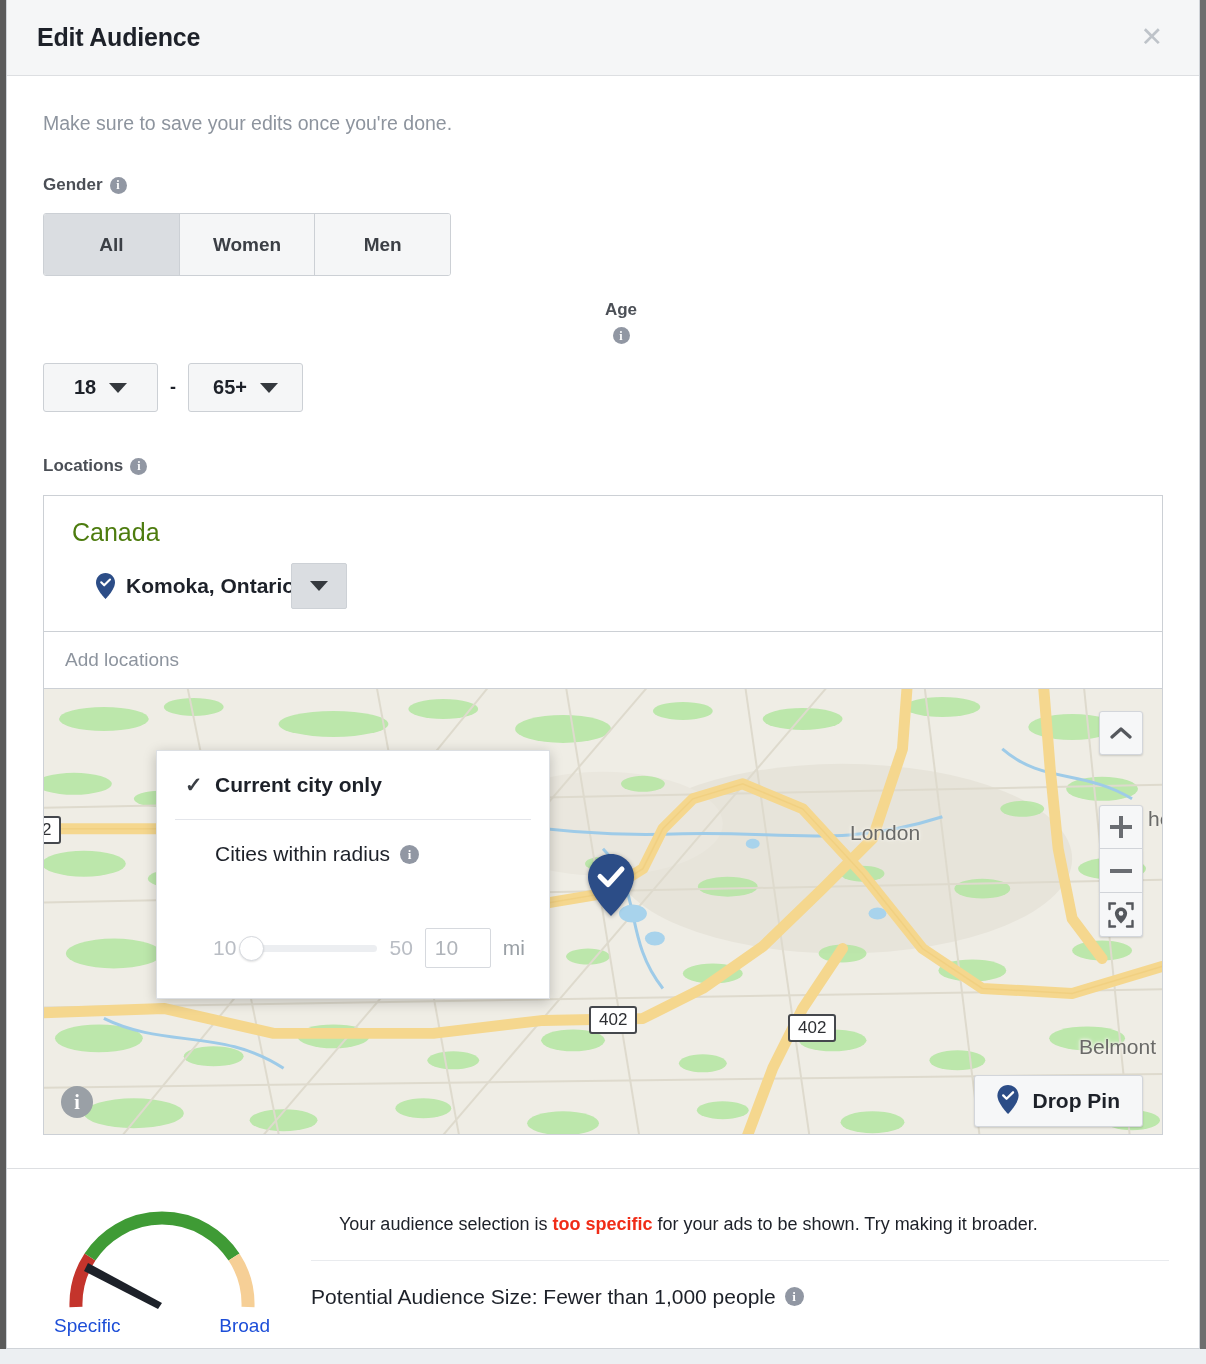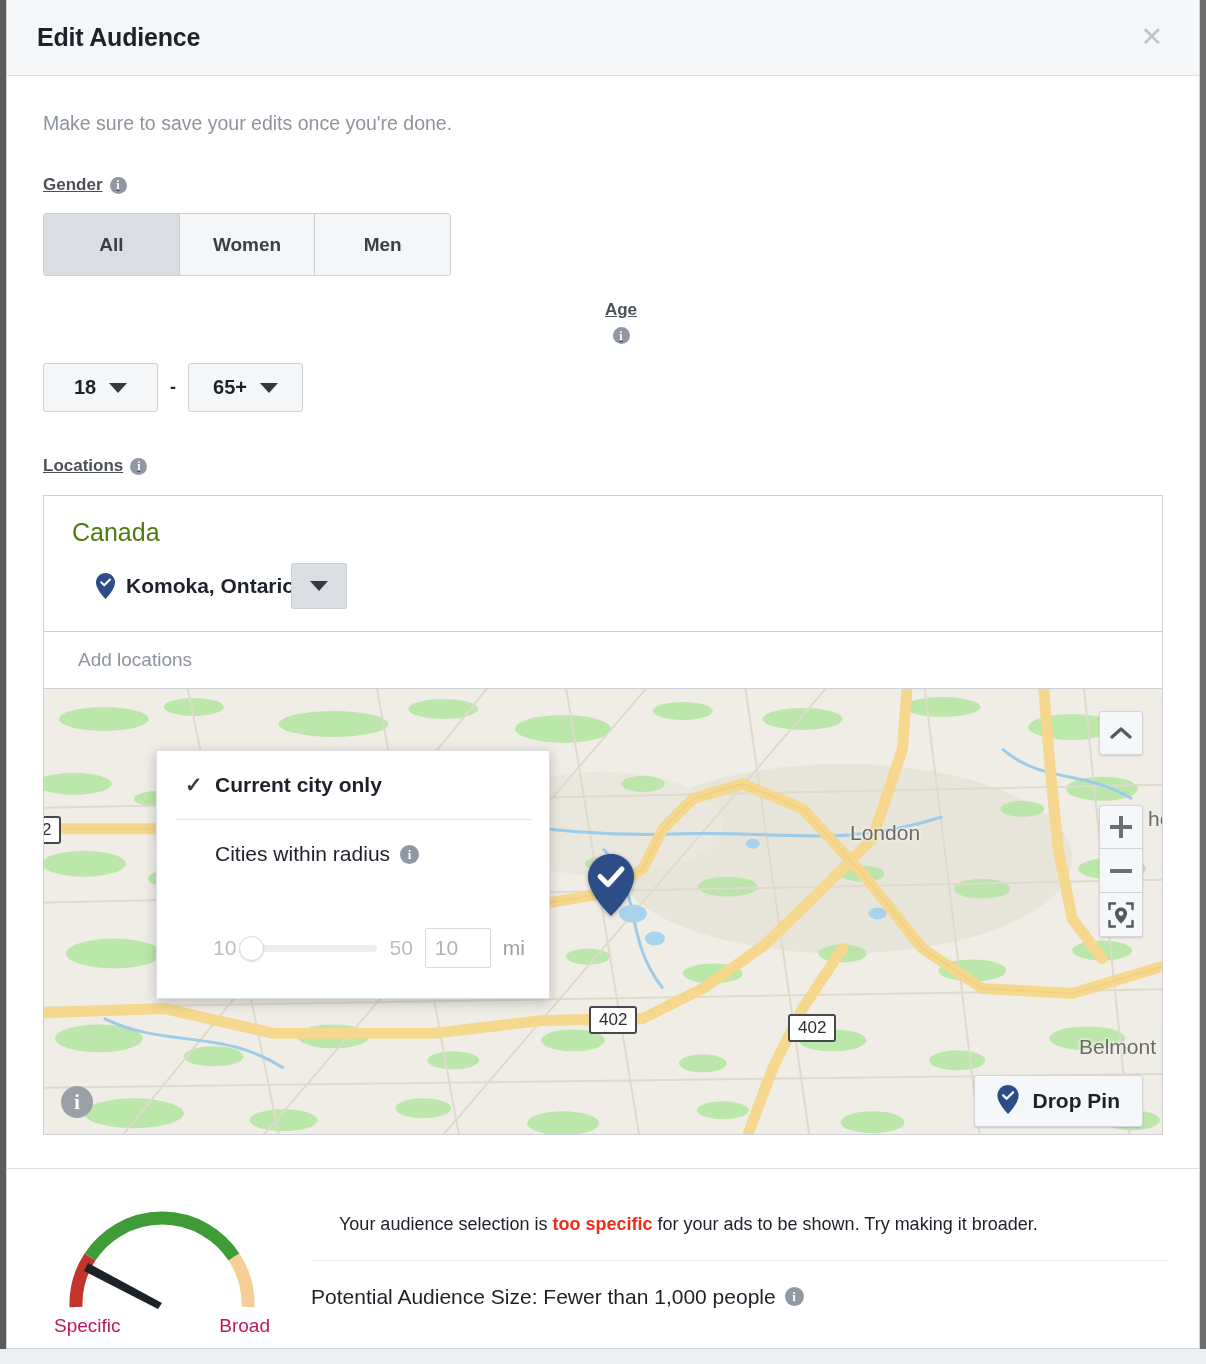--- a/index.html
+++ b/index.html
@@ -84,21 +84,20 @@
   }
 
   .section-label {
     font-size: 17px;
     font-weight: bold;
     color: #4b4f56;
     padding-left: 36px;
     display: flex;
     align-items: center;
     gap: 7px;
-    text-decoration: underline;
   }
   .sec-gender { margin-top: 40px; }
   .sec-age    { margin-top: 24px; flex-direction: column; }
   .sec-loc    { margin-top: 44px; }
 
   
   .info-i {
     display: inline-flex;
     align-items: center; justify-content: center;
     width: 17px; height: 17px;
@@ -215,21 +214,21 @@
     position: relative;
     z-index: 5;
   }
 
   .loc-input-row {
     margin: 0 36px;
     border: 1px solid #ccd0d5;
     height: 58px;
     display: flex;
     align-items: center;
-    padding-left: 32px;
+    padding-left: 19px;
     background: #fff;
   }
   .loc-input-row input {
     border: none; outline: none;
     font-size: 19px;
     color: #8d949e;
     font-family: "Liberation Sans", sans-serif;
     background: transparent;
     width: 100%;
   }
@@ -410,21 +409,21 @@
     align-items: center;
     padding-top: 4px;
   }
   .gauge-svg { display: block; }
   .gauge-labels {
     display: flex;
     justify-content: space-between;
     width: 216px;
     margin-top: 2px;
     font-size: 19px;
-    color: #be185d;
+    color: #1d4ed8;
   }
   .footer-text { flex: 1; padding: 20px 0 0 24px; }
   .foot-msg {
     font-size: 18px;
     color: #1d2129;
     line-height: 1.48;
     margin-left: 28px;
   }
   .foot-msg .too-specific { color: #f02c17; font-weight: bold; }
   .foot-sep { height: 1px; background: #e9ebee; margin: 22px 0 0 0; }

